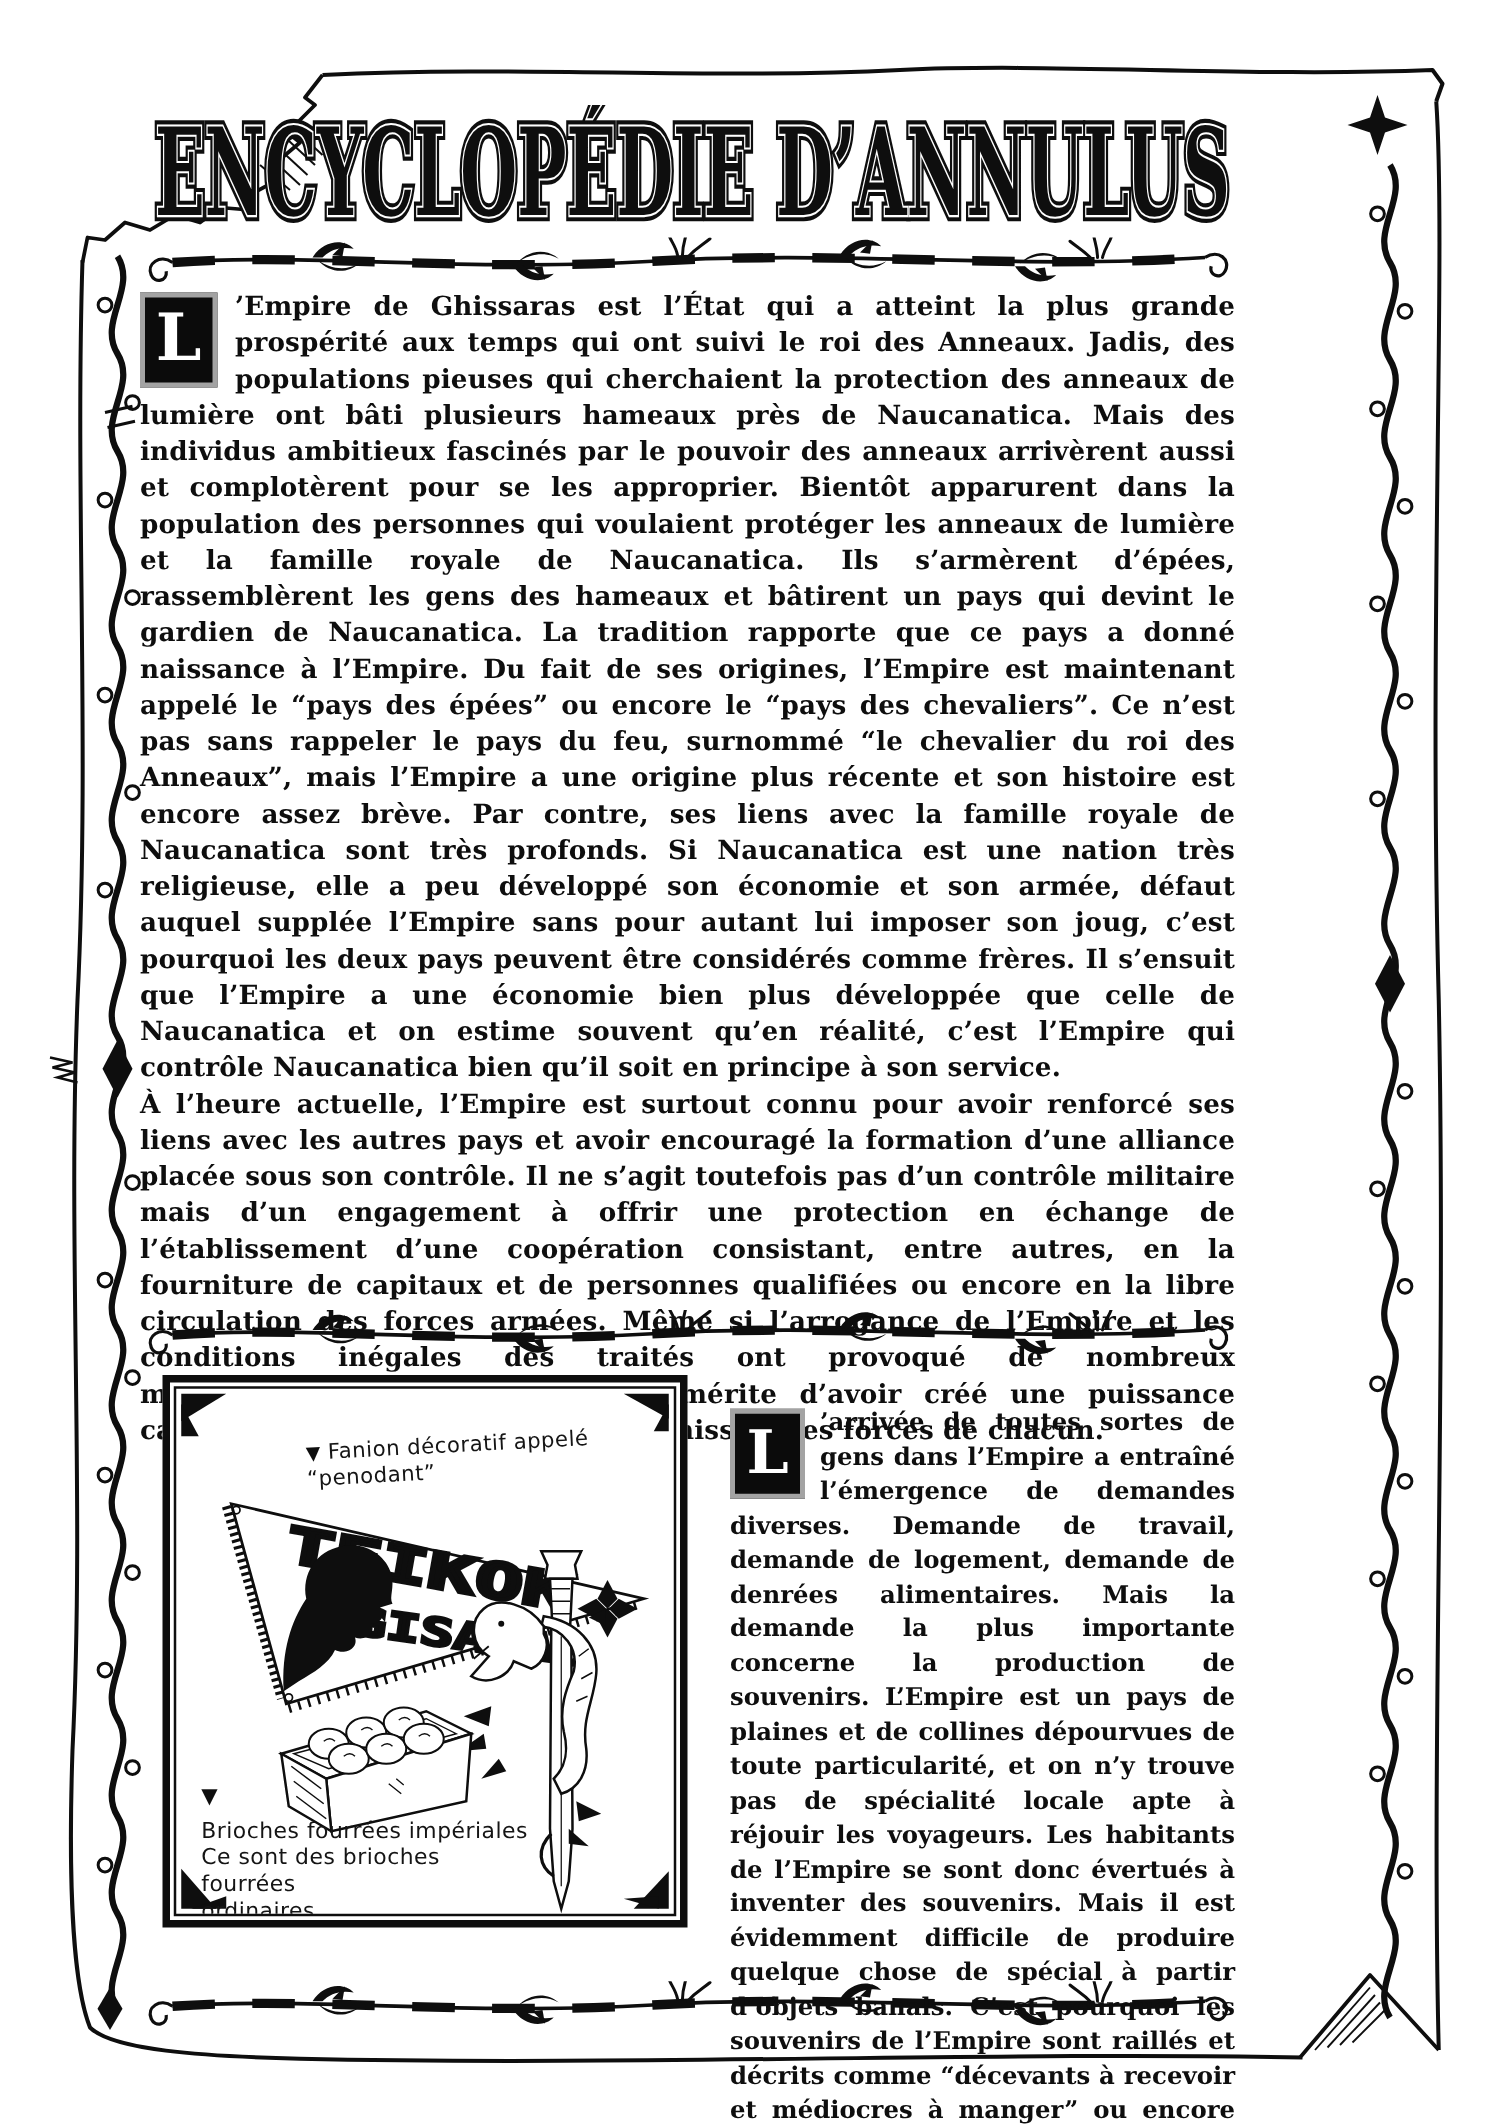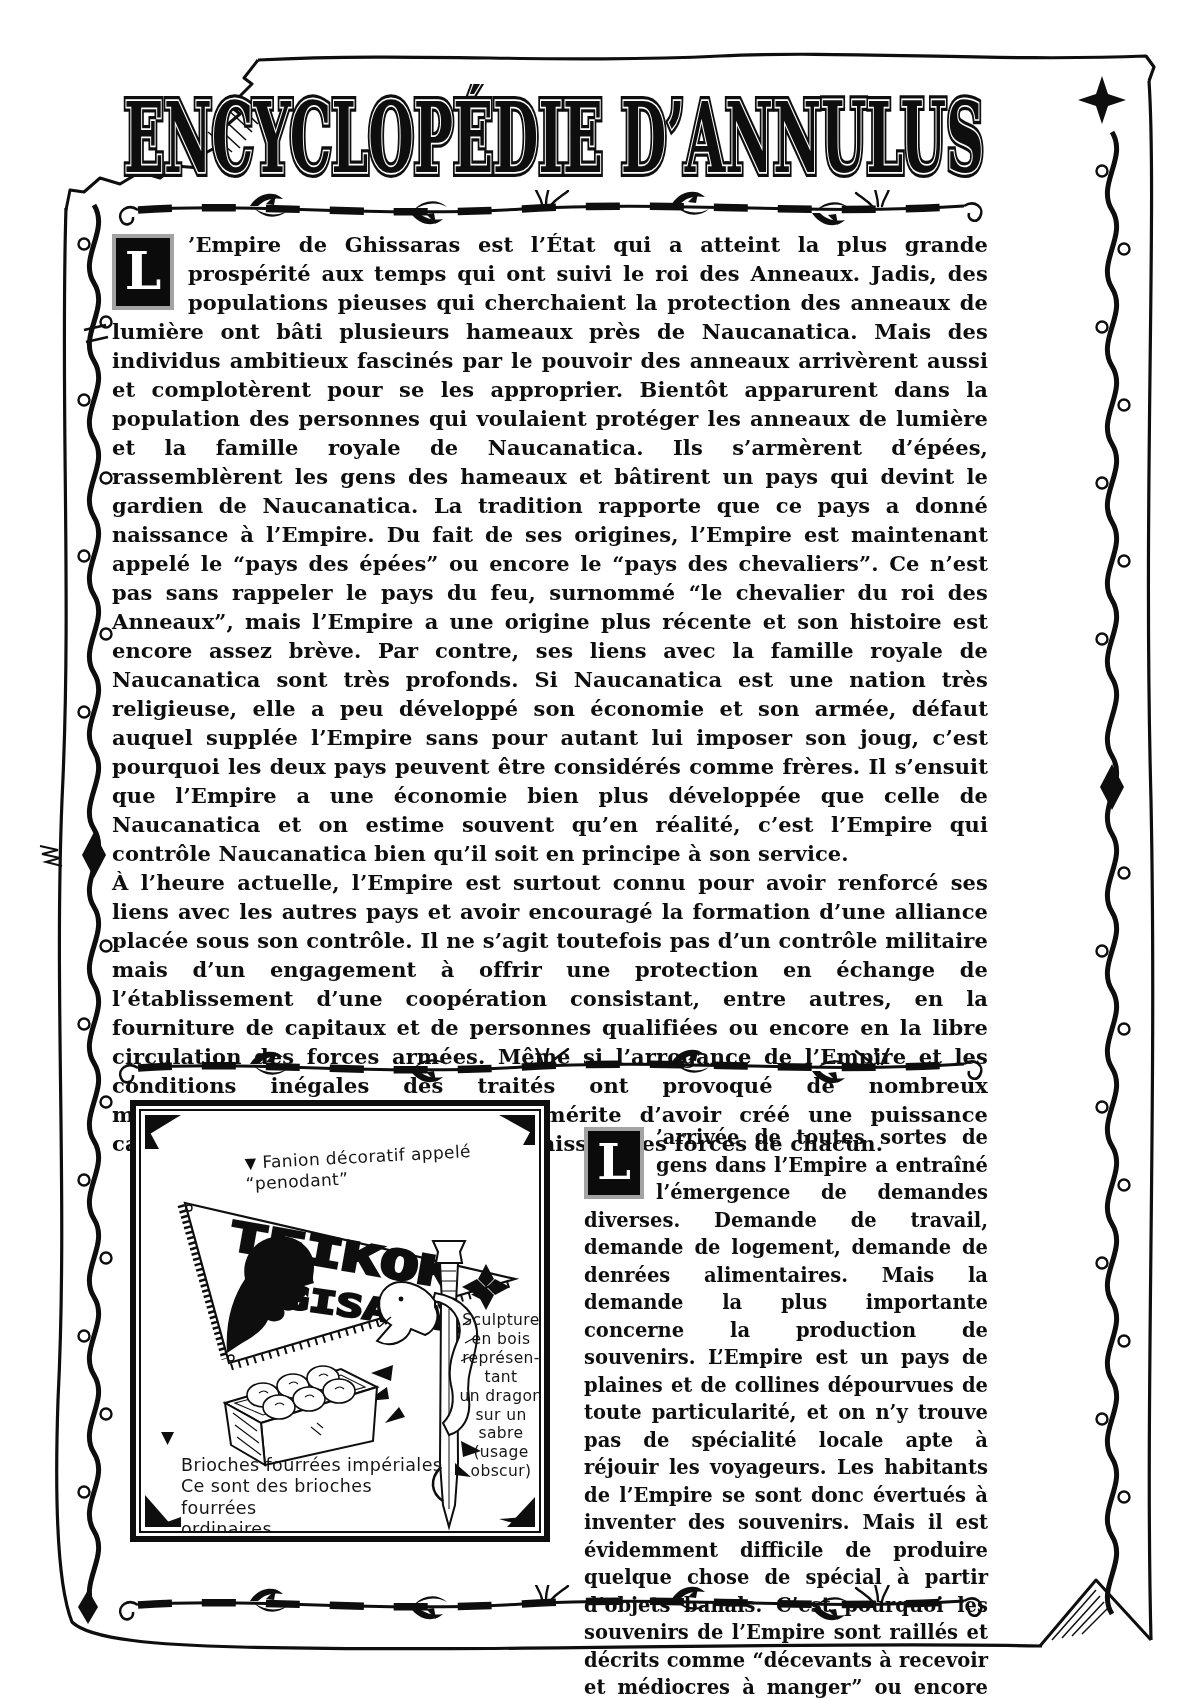--- a/index.html
+++ b/index.html
@@ -30,21 +30,21 @@
   .figure-inner{
     position:absolute;inset:3px;border:2px solid #0e0e0e;overflow:hidden;
   }
   .fig-svg{position:absolute;left:0;top:0;width:100%;height:100%;}
   .cap{
     position:absolute;font-family:"DejaVu Sans",sans-serif;color:#151515;
     font-size:17px;line-height:1.22;letter-spacing:.4px;
   }
   .cap-pennant{left:104px;top:34px;width:300px;transform:rotate(-3deg);}
   .cap-sculpture{left:318px;top:200px;width:84px;text-align:center;white-space:pre-line;font-size:15.5px;}
-  .cap-brioches{left:20px;top:344px;width:270px;white-space:pre-line;font-size:17.5px;margin-left:20px;}
+  .cap-brioches{left:20px;top:344px;width:270px;white-space:pre-line;font-size:17.5px;}
   .marker{font-size:15px;color:#0e0e0e;}
   .marker-sculpture{position:absolute;left:330px;top:172px;font-size:17px;}
   .marker-brioches{position:absolute;left:20px;top:316px;font-size:17px;}
   .article-2{
     position:absolute;left:584px;top:1124px;width:404px;
     font-size:19.5px;line-height:27.5px;font-weight:bold;text-align:justify;
   }
   .article-2 p{margin:0;}
   .article-2 .dropcap{width:52px;height:64px;line-height:62px;font-size:48px;margin:3px 12px 2px 0;}
 </style>
@@ -275,29 +275,20 @@
             <path d="M170,316 l10,8 M176,312 l6,5"></path>
           </g>
         </g>
       </svg>
 
       <div class="cap cap-pennant">
         <span class="marker">▼</span>
         <span>Fanion décoratif appelé “penodant”</span>
       </div>
       <div class="marker-sculpture">◀</div>
-      <div class="cap cap-sculpture">Sculpture
-en bois
-représen-
-tant
-un dragon
-sur un
-sabre
-(usage
-obscur)</div>
       <div class="marker-brioches">▼</div>
       <div class="cap cap-brioches">Brioches fourrées impériales
 Ce sont des brioches fourrées
 ordinaires.</div>
     </div>
   </div>
 
   <div class="article-2">
     <p>
       <span class="dropcap">L</span><span>’arrivée de toutes sortes de gens dans l’Empire a entraîné l’émergence de demandes diverses. Demande de travail, demande de logement, demande de denrées alimentaires. Mais la demande la plus importante concerne la production de souvenirs. L’Empire est un pays de plaines et de collines dépourvues de toute particularité, et on n’y trouve pas de spécialité locale apte à réjouir les voyageurs. Les habitants de l’Empire se sont donc évertués à inventer des souvenirs. Mais il est évidemment difficile de produire quelque chose de spécial à partir d’objets banals. C’est pourquoi les souvenirs de l’Empire sont raillés et décrits comme “décevants à recevoir et médiocres à manger” ou encore “sources de sourires forcés”.</span>

